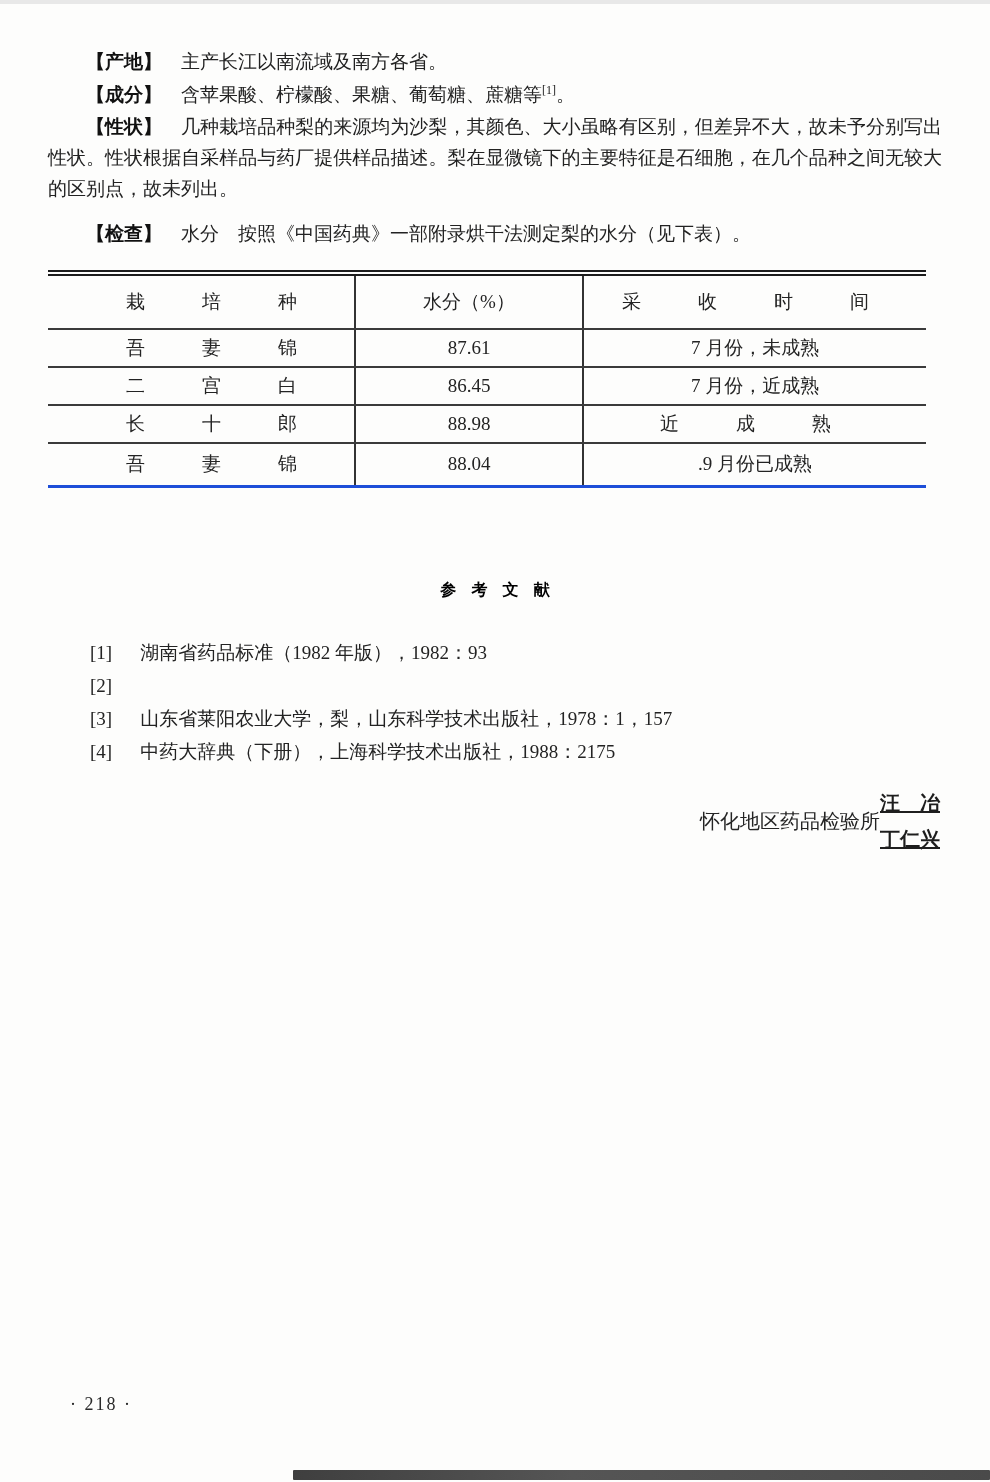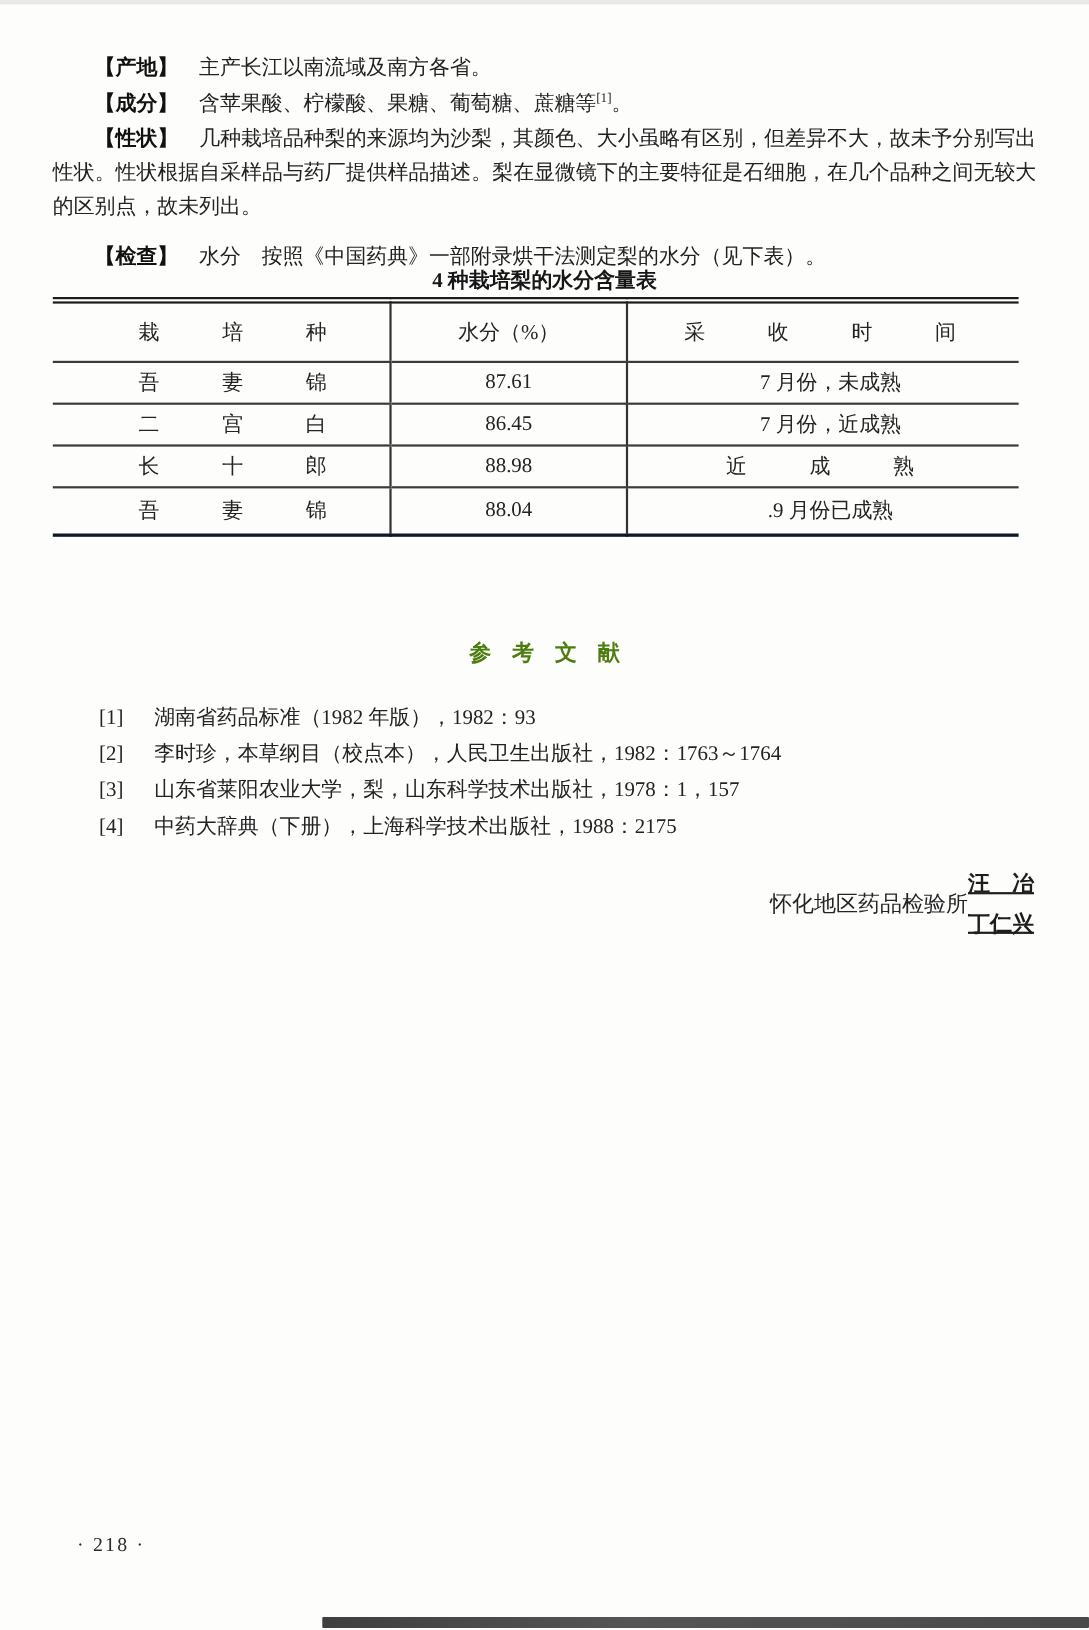--- a/index.html
+++ b/index.html
@@ -39,46 +39,46 @@
   .wtable {
     position: absolute;
     left: 48px;
     top: 266px;
     width: 878px;
   }
   .wtable table {
     width: 100%;
     border-collapse: collapse;
     border-top: 6px double #1c1c1c;
-    border-bottom: 3px solid #0f172a;
+    border-bottom: 3px solid #1d4ed8;
     font-size: 19px;
     color: #232323;
   }
   .wtable th, .wtable td { font-weight: normal; vertical-align: middle; }
   .wtable thead tr { height: 56px; }
   .wtable tbody tr { height: 38px; }
   .wtable tbody tr:last-child { height: 43px; }
   .wtable thead th { border-bottom: 2px solid #3b3b3b; }
   .wtable tbody td { border-bottom: 2px solid #3b3b3b; }
   .wtable tbody tr:last-child td { border-bottom: none; }
   .wtable .c2 { border-left: 2px solid #333; border-right: 2px solid #333; width: 282px; text-align: center; }
   .wtable .c1 { width: 284px; text-align: left; padding-left: 78px; letter-spacing: 3em; white-space: nowrap; }
-  .wtable .c3 { text-align: center; padding-left: 13px; }
+  .wtable .c3 { text-align: center; }
   .wtable .sp-wide { letter-spacing: 3em; text-indent: 2em; white-space: nowrap; }
 
   .ref-heading {
     position: absolute;
     left: 0; right: 0;
     top: 576px;
     text-align: center;
-    font-size: 20px;
+    font-size: 16px;
     font-weight: bold;
     letter-spacing: 0.95em;
     text-indent: 0.95em;
-    color: #4d7c0f;
+    color: #000000;
   }
   .ref-list {
     position: absolute;
     left: 90px;
     right: 48px;
     top: 638px;
     list-style: none;
     font-size: 19px;
     color: #232323;
   }
@@ -128,21 +128,20 @@
   </p>
 
   <p class="para" style="top:107px">
     <span class="lbl">【性状】</span><span>几种栽培品种梨的来源均为沙梨，其颜色、大小虽略有区别，但差异不大，故未予分别写出性状。性状根据自采样品与药厂提供样品描述。梨在显微镜下的主要特征是石细胞，在几个品种之间无较大的区别点，故未列出。</span>
   </p>
 
   <p class="para" style="top:214px">
     <span class="lbl">【检查】</span><span>水分　按照《中国药典》一部附录烘干法测定梨的水分（见下表）。</span>
   </p>
 
-  <div class="table-title">4 种栽培梨的水分含量表</div>
 
   <div class="wtable">
     <table>
       <thead>
         <tr>
           <th class="c1">栽培种</th>
           <th class="c2">水分（%）</th>
           <th class="c3 sp-wide">采收时间</th>
         </tr>
       </thead>
@@ -174,21 +173,20 @@
 
   <div class="ref-heading">参考文献</div>
 
   <ul class="ref-list">
     <li class="ref-item">
       <span class="ref-num">[1]</span>
       <span>湖南省药品标准（1982 年版），1982：93</span>
     </li>
     <li class="ref-item">
       <span class="ref-num">[2]</span>
-      <span>李时珍，本草纲目（校点本），人民卫生出版社，1982：1763～1764</span>
     </li>
     <li class="ref-item">
       <span class="ref-num">[3]</span>
       <span>山东省莱阳农业大学，梨，山东科学技术出版社，1978：1，157</span>
     </li>
     <li class="ref-item">
       <span class="ref-num">[4]</span>
       <span>中药大辞典（下册），上海科学技术出版社，1988：2175</span>
     </li>
   </ul>

